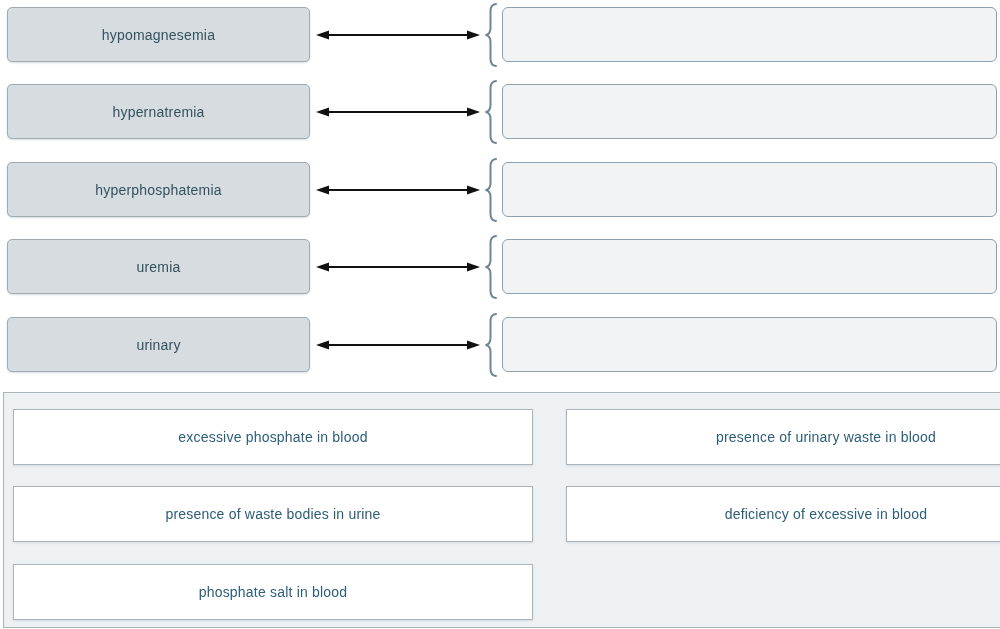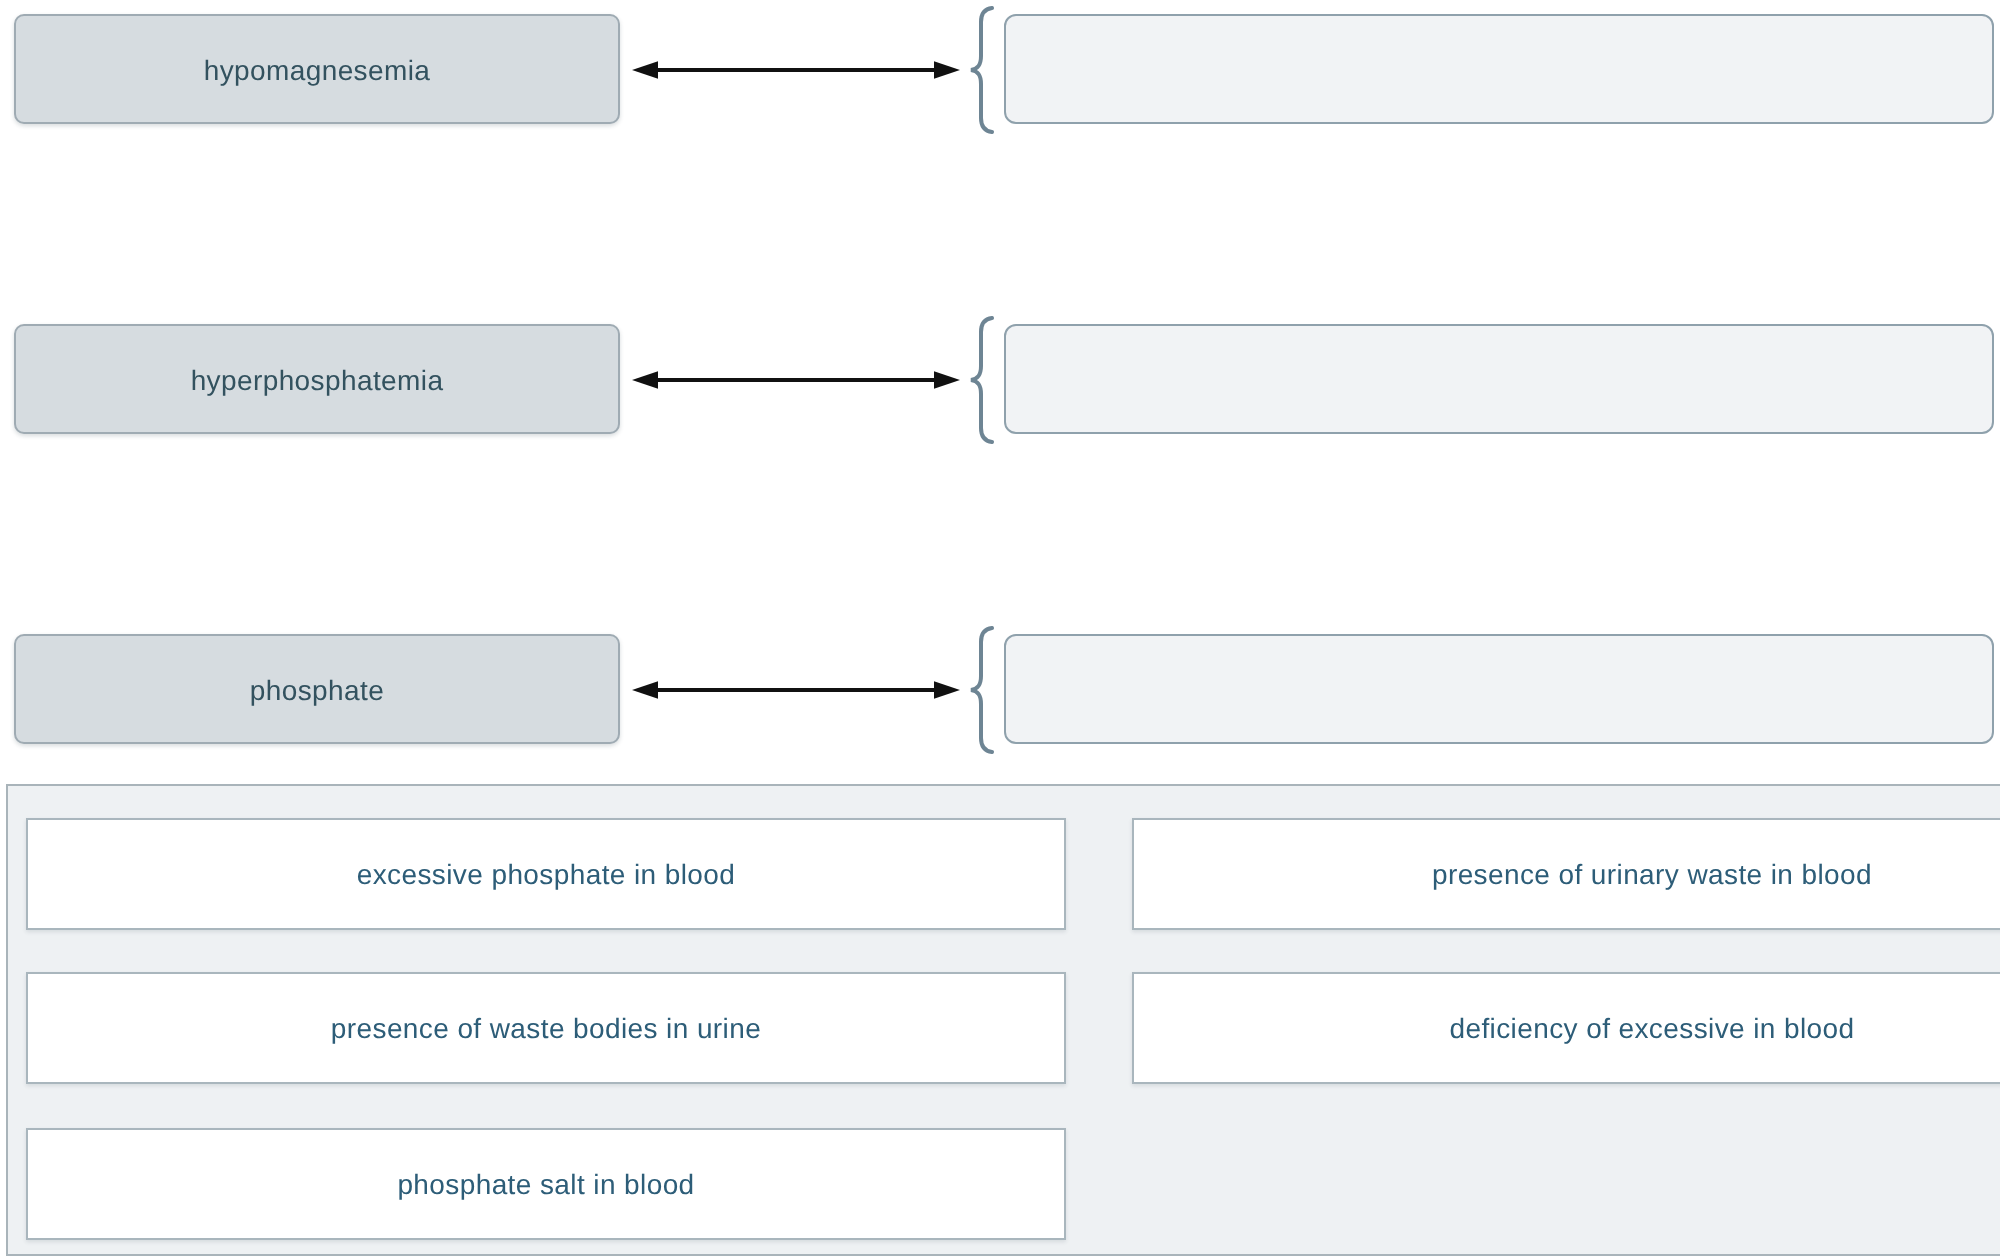--- a/index.html
+++ b/index.html
@@ -95,42 +95,74 @@
       <polygon points="164,6 151,1.6 151,10.4" fill="#111111"></polygon>
     </svg>
     <svg class="brace" viewBox="0 0 16 64">
       <path d="M14 1 C10 1.5 8.5 4 8.5 8 L8.5 25 C8.5 29.5 7 31.5 3.5 32 C7 32.5 8.5 34.5 8.5 39 L8.5 56 C8.5 60 10 62.5 14 63" fill="none" stroke="#6e8594" stroke-width="2" stroke-linecap="round"></path>
     </svg>
     <div class="drop-zone">
       <span></span>
     </div>
   </div>
 
+  <div class="row row-2">
+    <div class="term-box">
+      <span class="term-label">hypernatremia</span>
+    </div>
+    <svg class="arrow" viewBox="0 0 164 12">
+      <line x1="11" y1="6" x2="153" y2="6" stroke="#111111" stroke-width="2"></line>
+      <polygon points="0,6 13,1.6 13,10.4" fill="#111111"></polygon>
+      <polygon points="164,6 151,1.6 151,10.4" fill="#111111"></polygon>
+    </svg>
+    <svg class="brace" viewBox="0 0 16 64">
+      <path d="M14 1 C10 1.5 8.5 4 8.5 8 L8.5 25 C8.5 29.5 7 31.5 3.5 32 C7 32.5 8.5 34.5 8.5 39 L8.5 56 C8.5 60 10 62.5 14 63" fill="none" stroke="#6e8594" stroke-width="2" stroke-linecap="round"></path>
+    </svg>
+    <div class="drop-zone">
+      <span></span>
+    </div>
+  </div>
 
   <div class="row row-3">
     <div class="term-box">
       <span class="term-label">hyperphosphatemia</span>
     </div>
     <svg class="arrow" viewBox="0 0 164 12">
       <line x1="11" y1="6" x2="153" y2="6" stroke="#111111" stroke-width="2"></line>
       <polygon points="0,6 13,1.6 13,10.4" fill="#111111"></polygon>
       <polygon points="164,6 151,1.6 151,10.4" fill="#111111"></polygon>
     </svg>
     <svg class="brace" viewBox="0 0 16 64">
       <path d="M14 1 C10 1.5 8.5 4 8.5 8 L8.5 25 C8.5 29.5 7 31.5 3.5 32 C7 32.5 8.5 34.5 8.5 39 L8.5 56 C8.5 60 10 62.5 14 63" fill="none" stroke="#6e8594" stroke-width="2" stroke-linecap="round"></path>
     </svg>
     <div class="drop-zone">
       <span></span>
     </div>
   </div>
 
+  <div class="row row-4">
+    <div class="term-box">
+      <span class="term-label">uremia</span>
+    </div>
+    <svg class="arrow" viewBox="0 0 164 12">
+      <line x1="11" y1="6" x2="153" y2="6" stroke="#111111" stroke-width="2"></line>
+      <polygon points="0,6 13,1.6 13,10.4" fill="#111111"></polygon>
+      <polygon points="164,6 151,1.6 151,10.4" fill="#111111"></polygon>
+    </svg>
+    <svg class="brace" viewBox="0 0 16 64">
+      <path d="M14 1 C10 1.5 8.5 4 8.5 8 L8.5 25 C8.5 29.5 7 31.5 3.5 32 C7 32.5 8.5 34.5 8.5 39 L8.5 56 C8.5 60 10 62.5 14 63" fill="none" stroke="#6e8594" stroke-width="2" stroke-linecap="round"></path>
+    </svg>
+    <div class="drop-zone">
+      <span></span>
+    </div>
+  </div>
 
   <div class="row row-5">
     <div class="term-box">
-      <span class="term-label">phosphate</span>
+      <span class="term-label">urinary</span>
     </div>
     <svg class="arrow" viewBox="0 0 164 12">
       <line x1="11" y1="6" x2="153" y2="6" stroke="#111111" stroke-width="2"></line>
       <polygon points="0,6 13,1.6 13,10.4" fill="#111111"></polygon>
       <polygon points="164,6 151,1.6 151,10.4" fill="#111111"></polygon>
     </svg>
     <svg class="brace" viewBox="0 0 16 64">
       <path d="M14 1 C10 1.5 8.5 4 8.5 8 L8.5 25 C8.5 29.5 7 31.5 3.5 32 C7 32.5 8.5 34.5 8.5 39 L8.5 56 C8.5 60 10 62.5 14 63" fill="none" stroke="#6e8594" stroke-width="2" stroke-linecap="round"></path>
     </svg>
     <div class="drop-zone">

